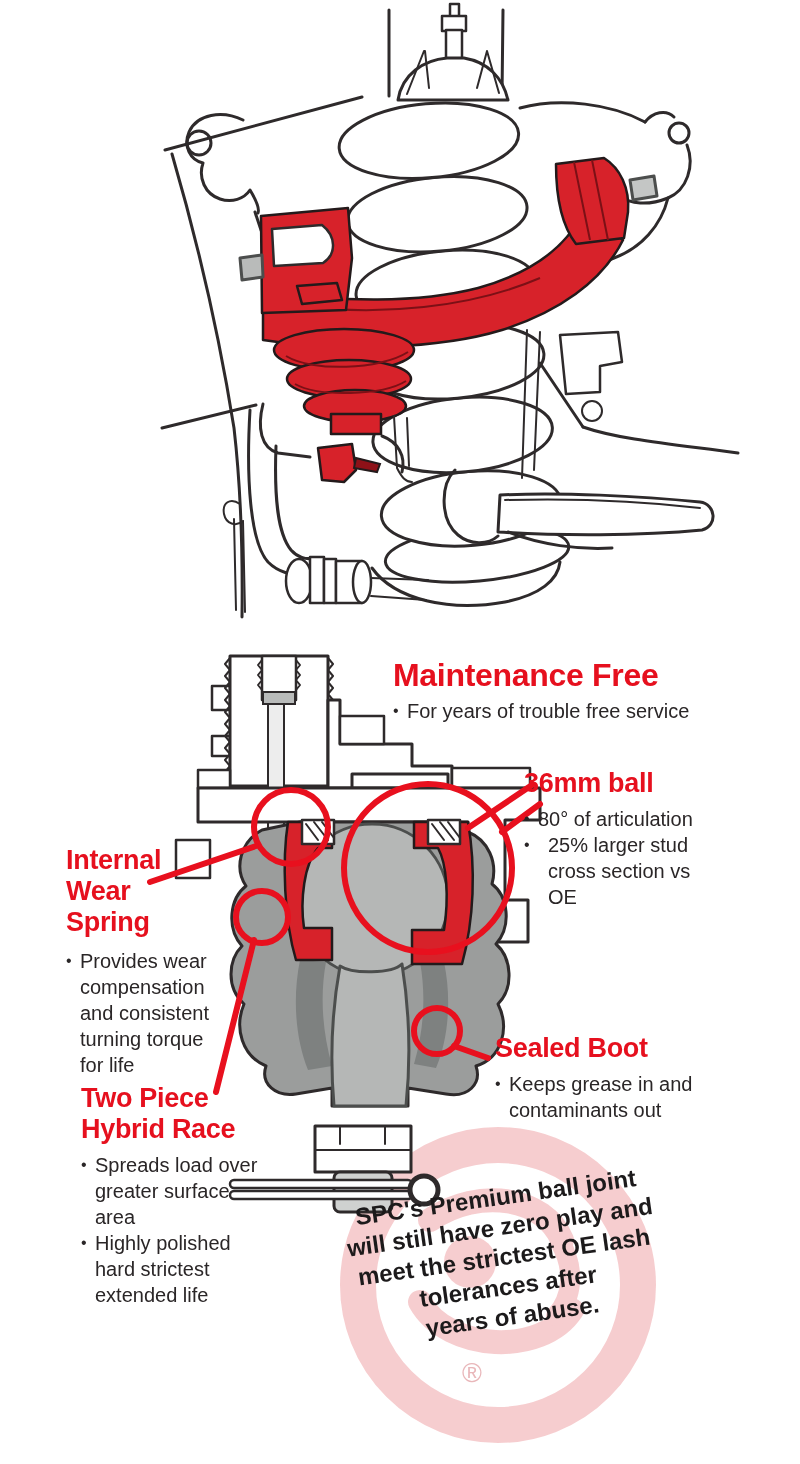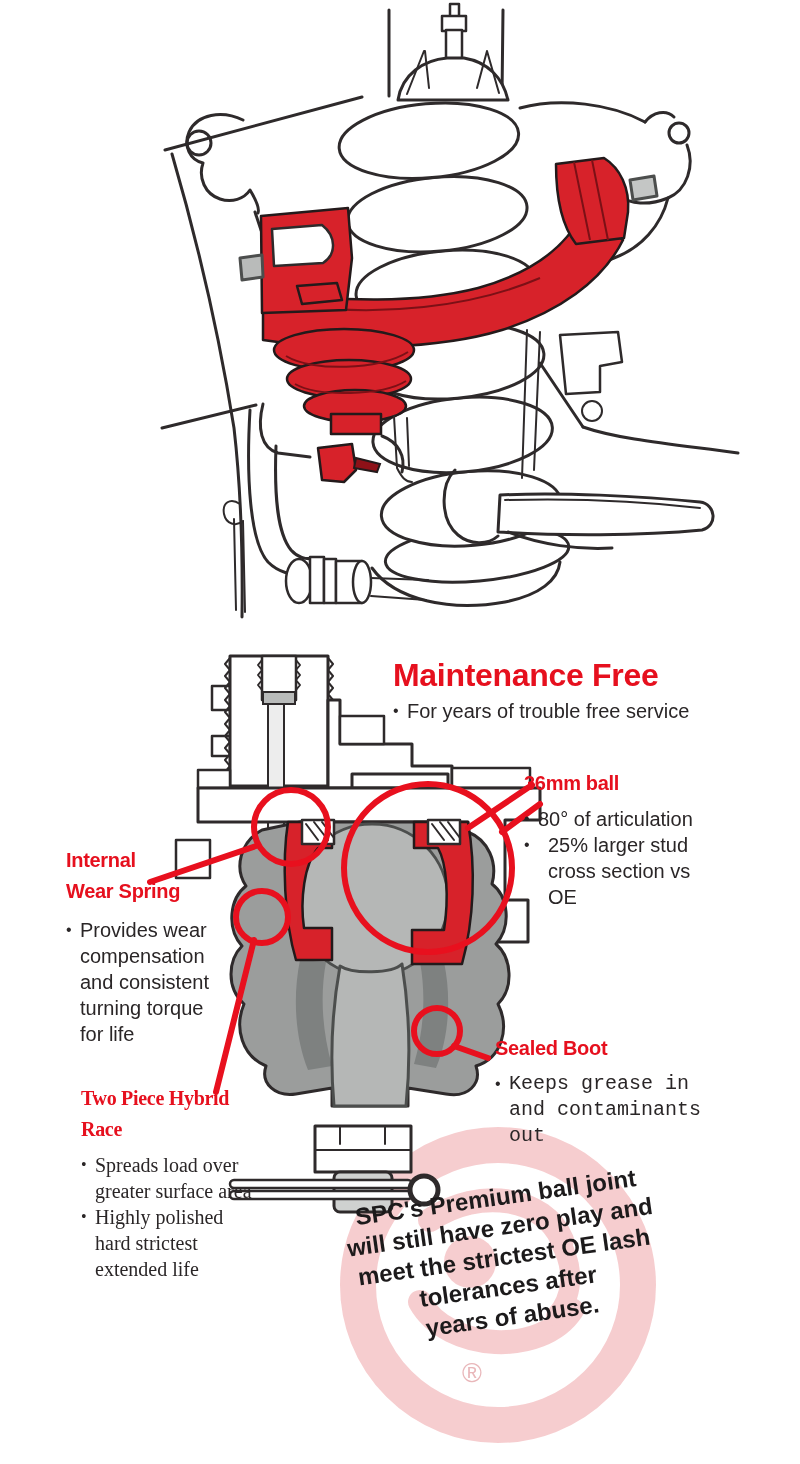--- a/index.html
+++ b/index.html
@@ -8,21 +8,21 @@
   svg{position:absolute;left:0;top:0;}
   .ln{fill:none;stroke:#2e2a2b;stroke-width:3;stroke-linecap:round;stroke-linejoin:round;}
   .ln2{fill:none;stroke:#2e2a2b;stroke-width:2;stroke-linecap:round;stroke-linejoin:round;}
   .wh{fill:#ffffff;stroke:#2e2a2b;stroke-width:3;stroke-linejoin:round;}
   .wh2{fill:#ffffff;stroke:#2e2a2b;stroke-width:2.5;stroke-linejoin:round;}
   .red{stroke:#231a1b;stroke-width:2.5;stroke-linejoin:round;}
   .dk{fill:none;stroke:#7c1016;stroke-width:2;}
   .redln{fill:none;stroke:#e8101e;stroke-width:6;stroke-linecap:round;}
   .gray{stroke:#4c4e4d;stroke-width:3;stroke-linejoin:round;}
   .ann{position:absolute;z-index:5;}
-  .ann h3{margin:0;font-weight:bold;color:#e6101e;font-size:20px;line-height:31px;letter-spacing:-0.3px;}
+  .ann h3{margin:0;font-weight:bold;color:#e6101e;font-size:27px;line-height:31px;letter-spacing:-0.3px;}
   .ann .bullets{margin-top:7px;color:#2a2627;font-size:20px;line-height:26px;}
   .bullet{display:flex;}
   .bullet .b{flex:none;width:14px;font-size:16px;line-height:26px;}
   #ann-maintenance h3{font-size:32px;}
   #tagline{position:absolute;z-index:6;left:318px;top:1182px;width:372px;
            transform:rotate(-8deg);text-align:center;font-weight:bold;
            font-size:24px;line-height:30px;color:#1c1a1b;}
   #regmark{position:absolute;z-index:6;left:462px;top:1358px;font-size:27px;color:#e9b7ba;}
 </style>
 </head>
@@ -223,40 +223,40 @@
   <div class="ann" id="ann-iws" style="left:66px;top:845px;width:165px;">
     <h3 style="width:120px;">Internal Wear Spring</h3>
     <div class="bullets" style="width:160px;margin-top:10px;">
       <div class="bullet">
         <span class="b">•</span>
         <span style="width:140px;">Provides wear compensation and consistent turning torque for life</span>
       </div>
     </div>
   </div>
 
-  <div class="ann" id="ann-race" style="left:81px;top:1083px;width:200px;font-family:Liberation Serif, serif;">
+  <div class="ann" id="ann-race" style="left:81px;top:1083px;width:200px;">
     <h3 style="width:160px;">Two Piece Hybrid Race</h3>
     <div class="bullets" style="width:195px;">
       <div class="bullet">
         <span class="b">•</span>
         <span style="width:172px;">Spreads load over greater surface area</span>
       </div>
       <div class="bullet">
         <span class="b">•</span>
         <span style="width:150px;">Highly polished hard strictest extended life</span>
       </div>
     </div>
   </div>
 
   <div class="ann" id="ann-boot" style="left:495px;top:1033px;width:245px;">
     <h3>Sealed Boot</h3>
     <div class="bullets" style="width:235px;">
       <div class="bullet">
         <span class="b">•</span>
-        <span style="width:200px;font-family:Liberation Mono, monospace;">Keeps grease in and contaminants out</span>
+        <span style="width:200px;">Keeps grease in and contaminants out</span>
       </div>
     </div>
   </div>
 
   <div id="tagline">
     <div>SPC's Premium ball joint</div>
     <div>will still have zero play and</div>
     <div>meet the strictest OE lash</div>
     <div>tolerances after</div>
     <div>years of abuse.</div>

